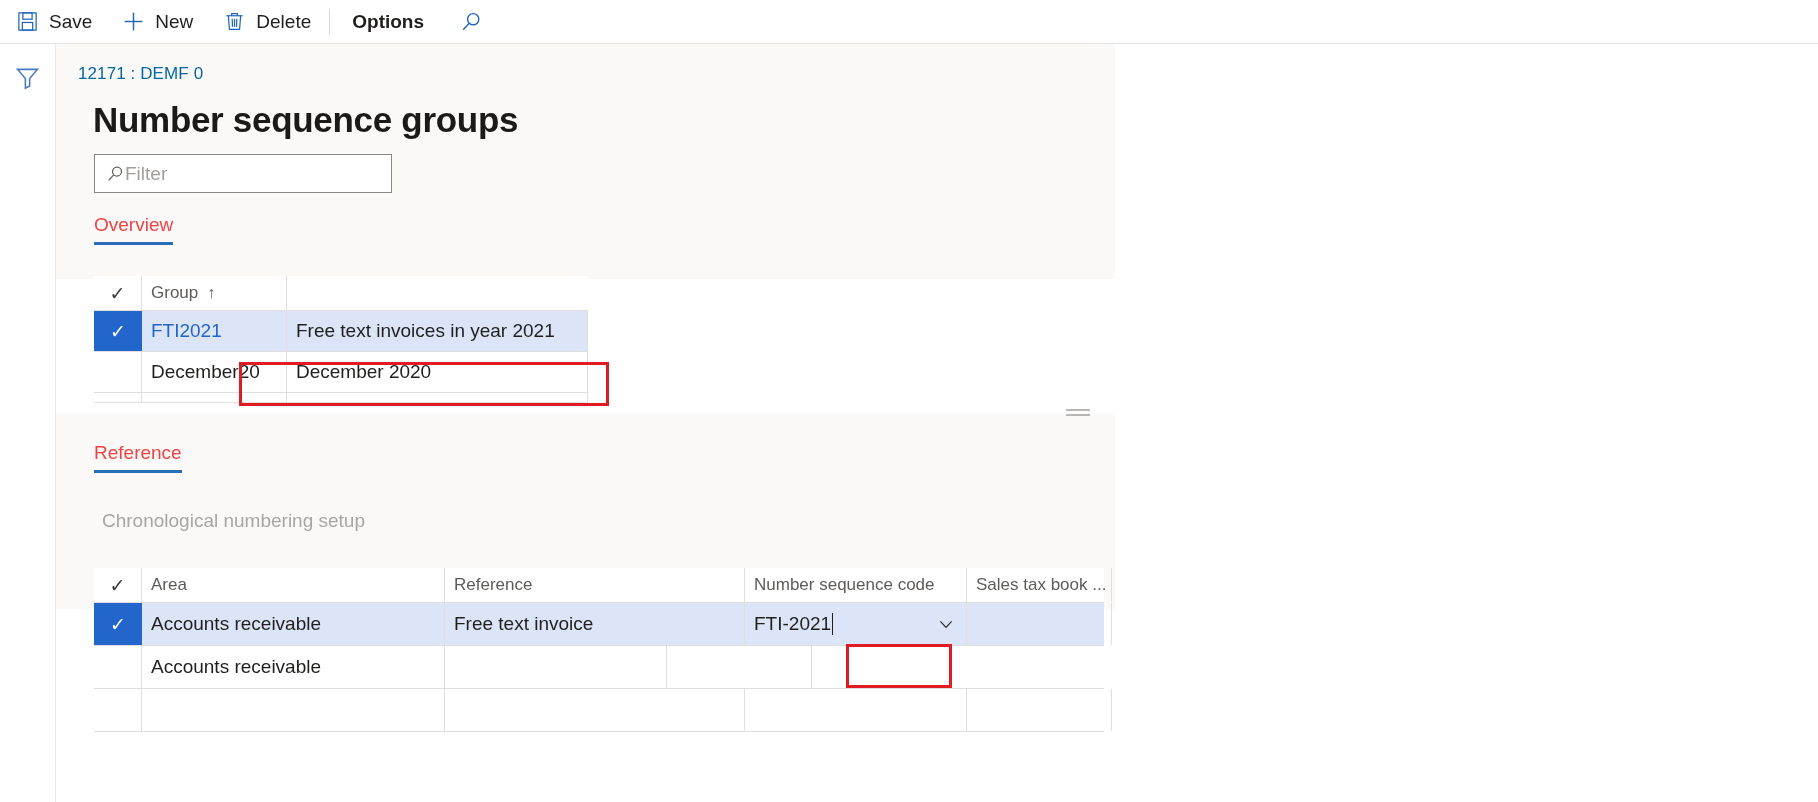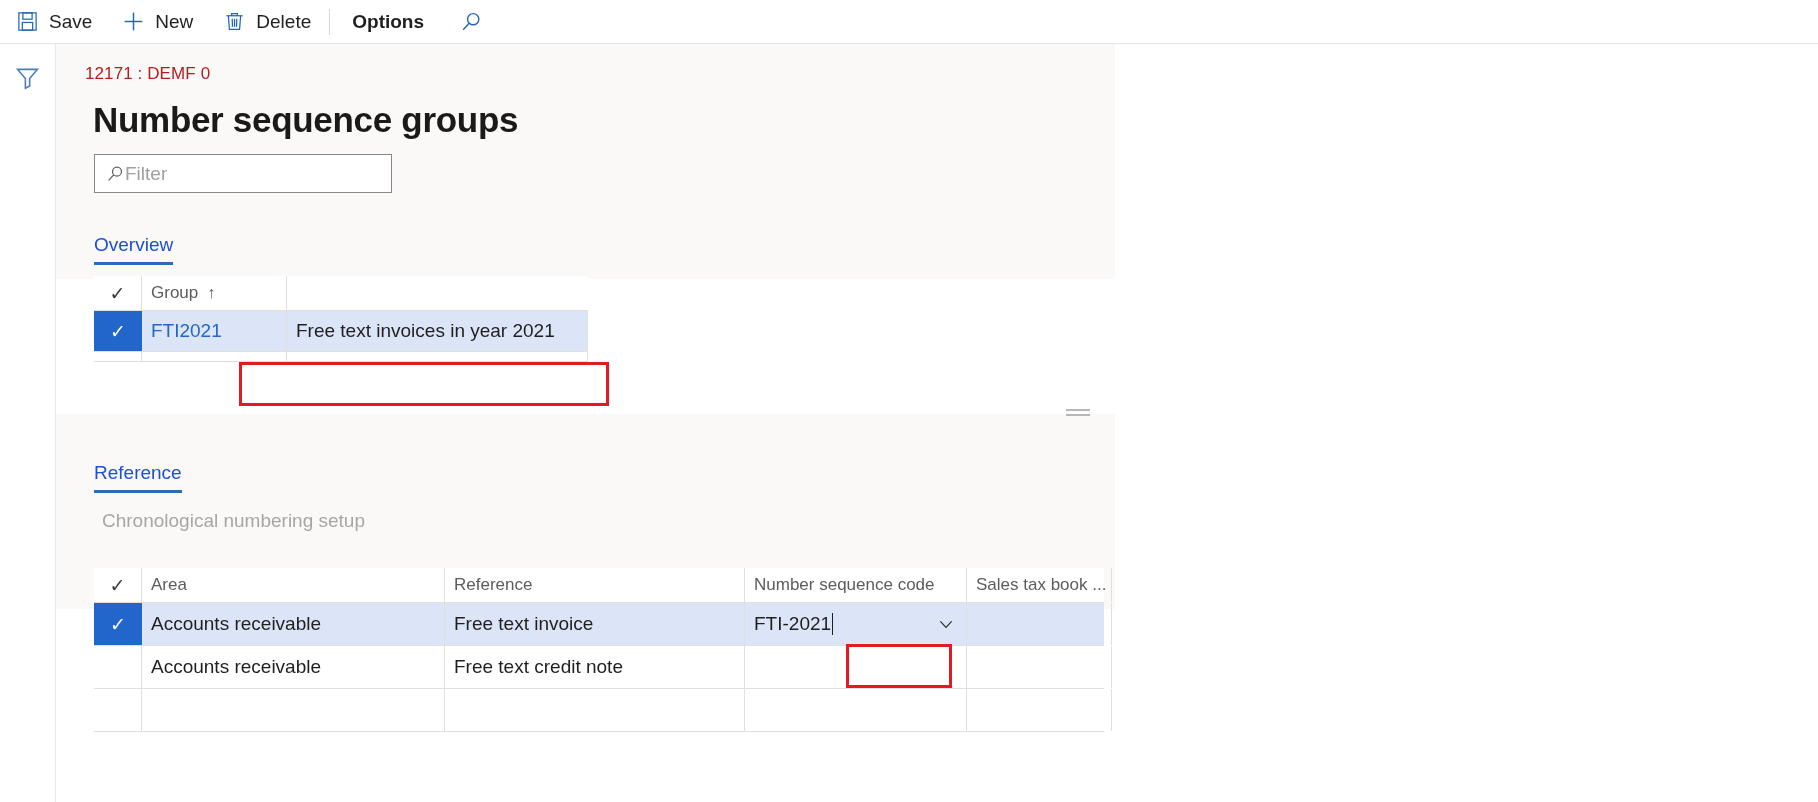--- a/index.html
+++ b/index.html
@@ -47,42 +47,41 @@
   .panel-top {
     position:absolute; left:0; top:0; width:1059px; height:235px;
     background:#faf9f8;
   }
   .panel-mid {
     position:absolute; left:0; top:370px; width:1059px; height:195px;
     background:#faf9f8;
   }
 
   .crumb {
-    position:absolute; left:29px; top:20px;
-    font-size:17px; color:#b91c1c; letter-spacing:.1px;
+    position:absolute; left:22px; top:20px;
+    font-size:17px; color:#0369a1; letter-spacing:.1px;
   }
   .pagetitle {
     position:absolute; left:37px; top:56px;
     font-size:35px; font-weight:600; color:#1b1a19; letter-spacing:-.3px;
   }
 
   
   .filterbox {
     position:absolute; left:38px; top:110px; width:298px; height:39px;
     border:1px solid #8a8886; background:#ffffff;
     display:flex; align-items:center; padding-left:10px;
   }
   .filterbox .mag { width:20px; height:20px; color:#605e5c; flex:0 0 auto; }
   .filterbox .ph { margin-left:0; font-size:19px; color:#a19f9d; }
 
   
   .tab {
-    position:absolute; font-size:19px; color:#1d4ed8; padding-bottom:9px;
+    position:absolute; font-size:19px; color:#ef4444; padding-bottom:9px;
     cursor:pointer;
-    margin-top:20px;
   }
   .tab::after {
     content:""; position:absolute; left:0; bottom:0; height:3px; width:100%;
     background:#2b6cb8;
   }
   .tab-overview { left:38px; top:170px; }
   .tab-reference { left:38px; top:398px; }
 
   .section-caption {
     position:absolute; left:46px; top:466px;
@@ -256,20 +255,25 @@
       </div>
 
       <div class="grow selected">
         <div class="gc check c0">
           <span class="chk white">✓</span>
         </div>
         <div class="gc linkcell c1">FTI2021</div>
         <div class="gc c2">Free text invoices in year 2021</div>
       </div>
 
+      <div class="grow">
+        <div class="gc check c0"></div>
+        <div class="gc c1">December20</div>
+        <div class="gc c2">December 2020</div>
+      </div>
 
       <div class="grow partial">
         <div class="gc check c0"></div>
         <div class="gc c1"></div>
         <div class="gc c2"></div>
       </div>
     </div>
 
     <div class="splitter">
       <i></i>
@@ -307,21 +311,20 @@
               <polyline points="4.5,8.5 12,16.5 19.5,8.5"></polyline>
             </svg>
           </span>
         </div>
         <div class="gc c4"></div>
       </div>
 
       <div class="grow">
         <div class="gc check c0"></div>
         <div class="gc c1">Accounts receivable</div>
-        <div class="gc c2">Free text credit note</div>
         <div class="gc c3"></div>
         <div class="gc c4"></div>
       </div>
 
       <div class="grow">
         <div class="gc check c0"></div>
         <div class="gc c1"></div>
         <div class="gc c2"></div>
         <div class="gc c3"></div>
         <div class="gc c4"></div>

